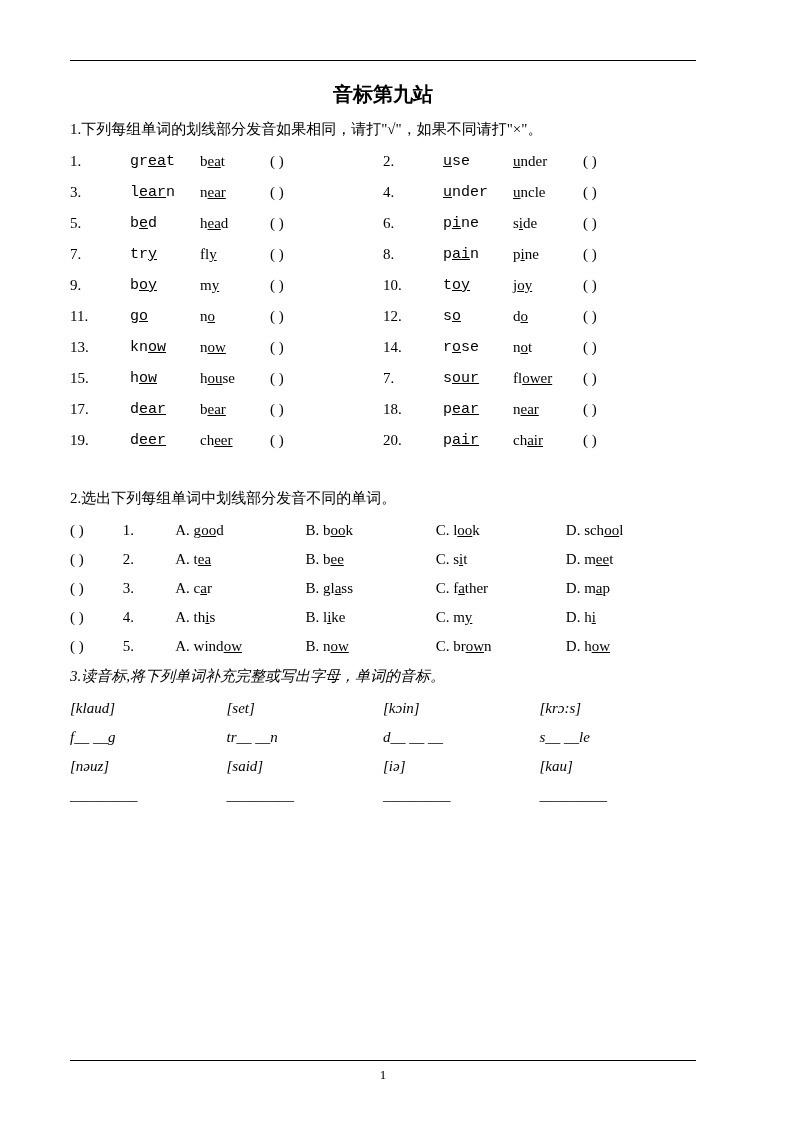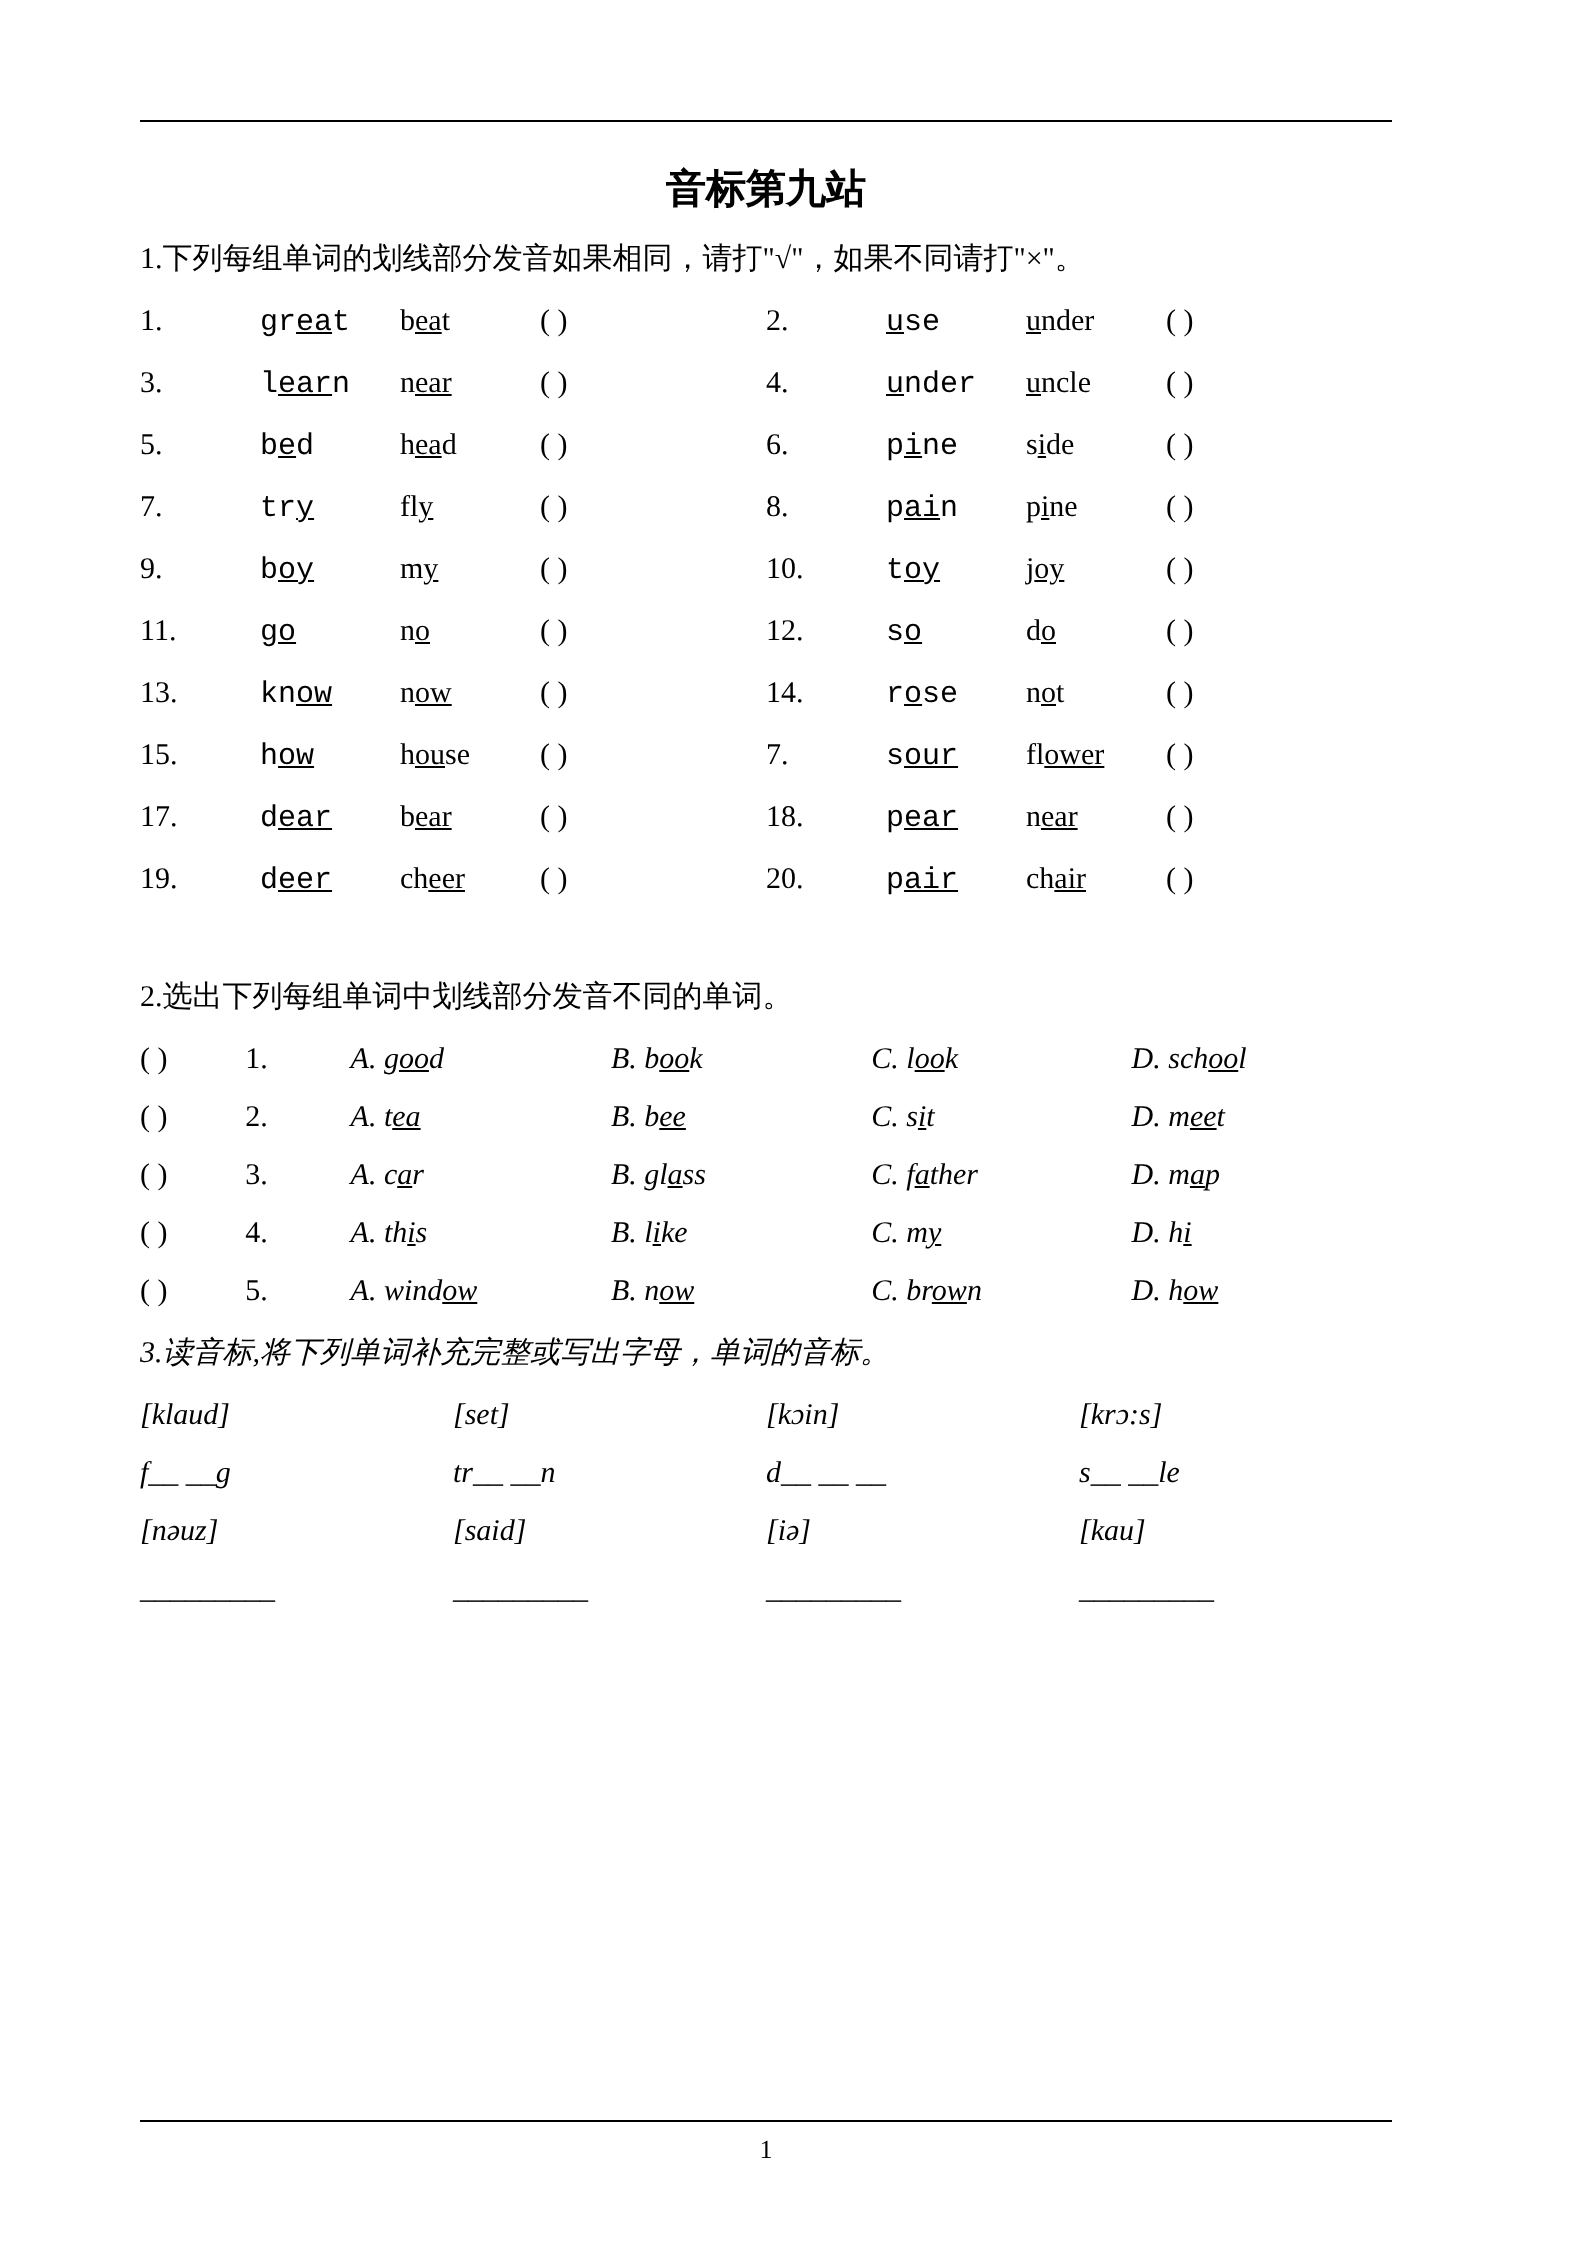--- a/index.html
+++ b/index.html
@@ -68,21 +68,20 @@
     margin-bottom: 12px;
   }
   .sec2-paren {
     width: 55px;
   }
   .sec2-num {
     width: 55px;
   }
   .option {
     width: 136px;
-    font-style: italic;
   }
   .sec3 {
     font-size: 15px;
     font-style: italic;
   }
   .sec3-row {
     display: flex;
     margin-bottom: 12px;
   }
   .cell {

